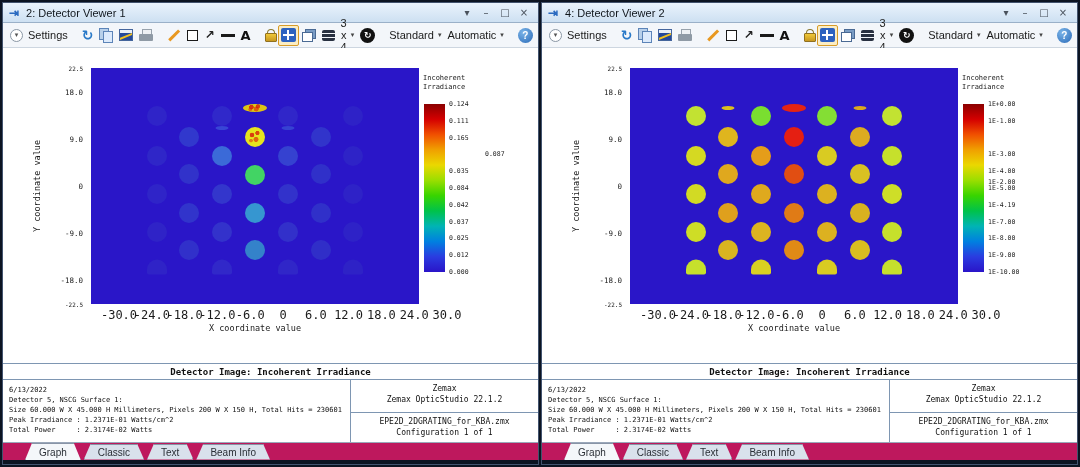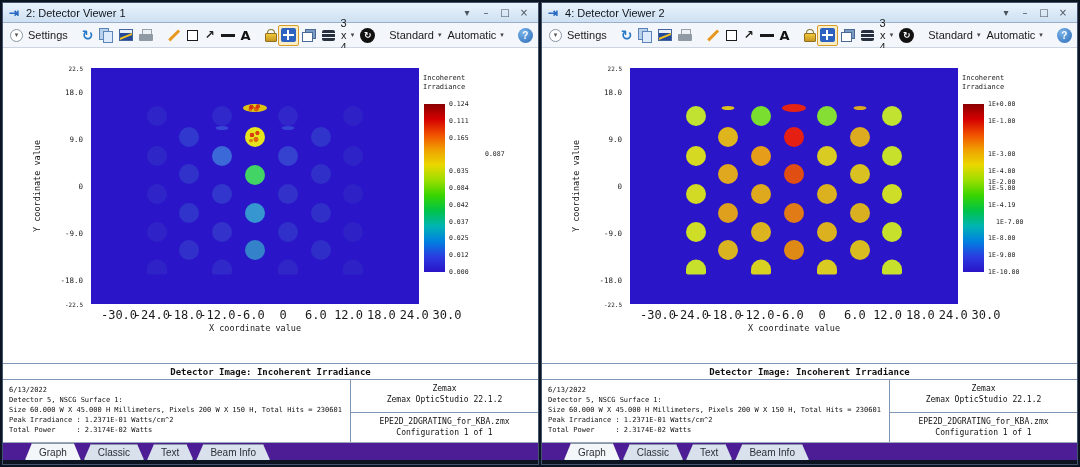--- a/index.html
+++ b/index.html
@@ -84,21 +84,21 @@
   .caption{flex:0 0 17px;height:17px;line-height:16px;text-align:center;font-family:"DejaVu Sans Mono",monospace;
            font-weight:bold;font-size:9px;color:#111;border-top:1px solid #7e96b2;border-bottom:1px solid #7e96b2;background:#fff;}
   .info{flex:0 0 62px;display:flex;background:#fff;}
   .info-left{flex:1;padding:5px 2px 0 6px;font-family:"DejaVu Sans Mono",monospace;font-size:7px;line-height:10px;
              white-space:pre;color:#111;overflow:hidden;}
   .meta{width:188px;border-left:1px solid #7e96b2;display:flex;flex-direction:column;text-align:center;
         font-family:"DejaVu Sans Mono",monospace;color:#111;}
   .meta-top{flex:1.15;padding-top:3px;font-size:8px;line-height:11px;}
   .meta-bottom{flex:1;border-top:1px solid #7e96b2;padding-top:3px;font-size:8px;line-height:11px;}
   
-  .tabbar{flex:0 0 18px;height:18px;background:#4c1d95;border-top:1px solid #9aa8ba;display:flex;align-items:flex-end;
+  .tabbar{flex:0 0 18px;height:18px;background:#be185d;border-top:1px solid #9aa8ba;display:flex;align-items:center;
           padding-left:22px;gap:3px;}
   .tab{height:16px;padding:0 13px;font-size:10px;color:#2a2f36;background:#d9e1ec;border:1px solid #8894a6;border-bottom:none;
        clip-path:polygon(7px 0,calc(100% - 7px) 0,100% 100%,0 100%);display:flex;align-items:center;
        font-family:"Liberation Sans",sans-serif;}
   .tab.active{background:#f4f7fa;height:17px;}
   .strip{flex:0 0 4px;background:#0c1422;}
 </style>
 </head>
 <body>
 
@@ -440,21 +440,21 @@
       </div>
       <div class="cbar" style="background: linear-gradient(rgb(139, 0, 0), rgb(212, 0, 0), rgb(240, 80, 0), rgb(240, 160, 0), rgb(234, 216, 0), rgb(154, 222, 0), rgb(56, 212, 0), rgb(0, 194, 74), rgb(0, 180, 180), rgb(0, 128, 224), rgb(42, 60, 224), rgb(42, 20, 200));"></div>
       <div class="cticks">
           <span style="top: 0%;">1E+0.00</span>
           <span style="top: 10%;">1E-1.00</span>
           <span style="top: 20%; margin-top: 44px;">1E-2.00</span>
           <span style="top: 30%;">1E-3.00</span>
           <span style="top: 40%;">1E-4.00</span>
           <span style="top: 50%;">1E-5.00</span>
           <span style="top: 60%;">1E-4.19</span>
-          <span style="top: 70%; margin-left: 8px;">1E-7.00</span>
+          <span style="top: 70%;">1E-7.00</span>
           <span style="top: 80%;">1E-8.00</span>
           <span style="top: 90%;">1E-9.00</span>
           <span style="top: 100%;">1E-10.00</span>
         </div>
     </div>
 
     <div class="caption">Detector Image: Incoherent Irradiance</div>
 
     <div class="info">
       <div class="info-left"><div>6/13/2022</div><div>Detector 5, NSCG Surface 1:</div><div>Size 60.000 W X 45.000 H Millimeters, Pixels 200 W X 150 H, Total Hits = 230601</div><div>Peak Irradiance : 1.2371E-01 Watts/cm^2</div><div>Total Power     : 2.3174E-02 Watts</div></div>

